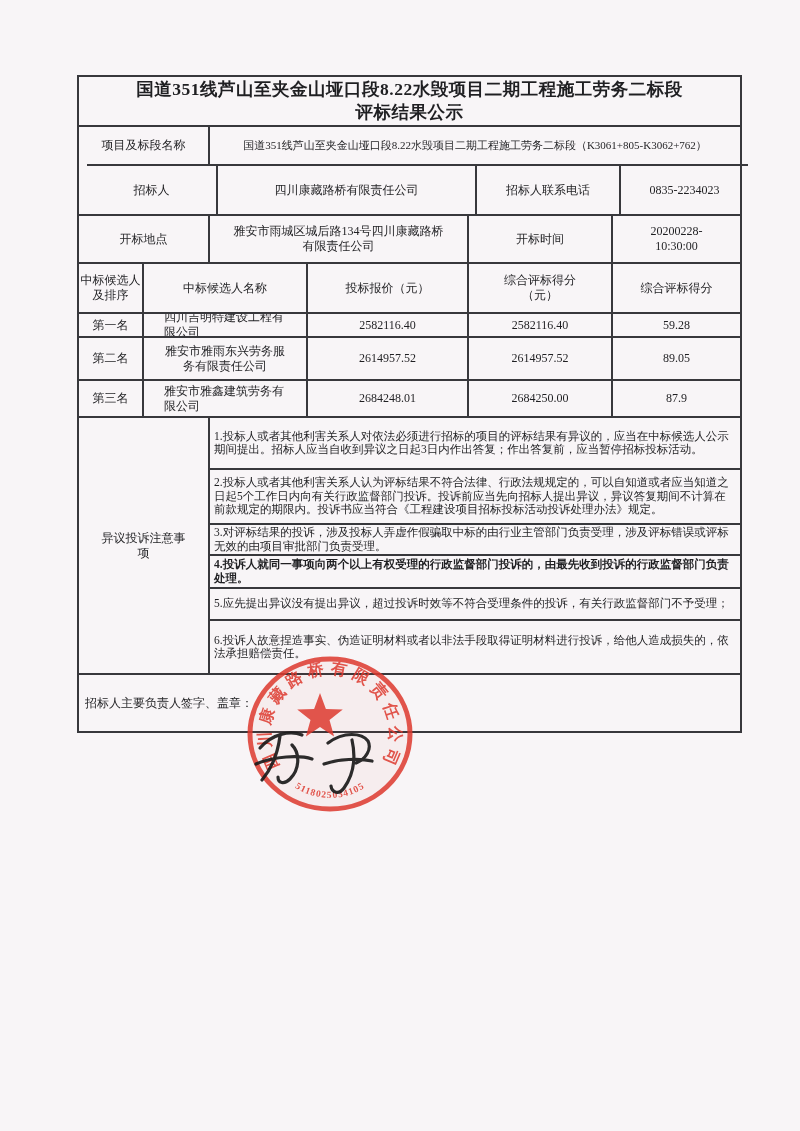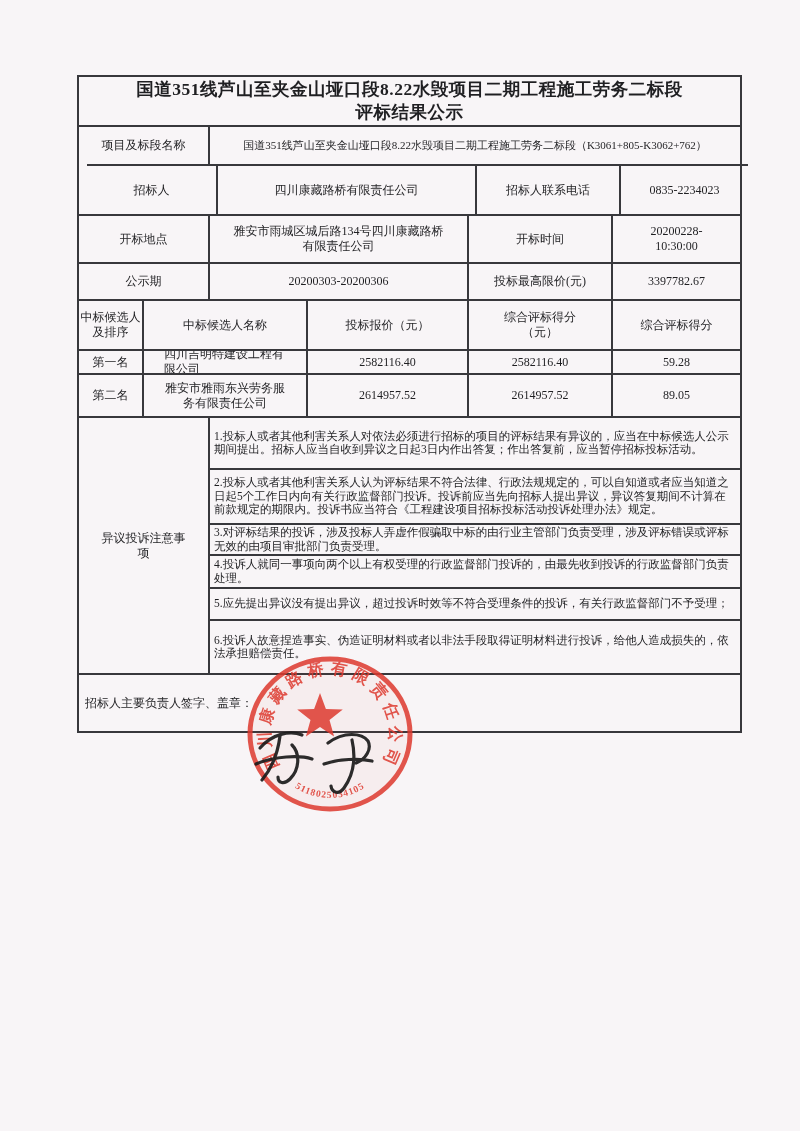--- a/index.html
+++ b/index.html
@@ -67,21 +67,21 @@
   }
   .obj-item{
     display:flex;align-items:center;
     font-size:11.5px;line-height:13.5px;
     padding:1px 4px;text-align:left;
   }
   .obj-item + .obj-item{border-top:2px solid var(--line);}
   .oi-1{height:50px;}
   .oi-2{height:55px;}
   .oi-3{height:31px;}
-  .oi-4{height:33px;}
+  .oi-4{height:33px;font-weight:bold;}
   .oi-5{height:32px;}
   .oi-6{height:54px;}
   .sign-cell{width:661px;padding-left:6px;}
 
   .seal-svg{
     position:absolute;left:235px;top:648px;
     width:195px;height:175px;
     pointer-events:none;
   }
   .seal-text{
@@ -114,26 +114,20 @@
     <div class="cell c-ival2">0835-2234023</div>
   </div>
 
   <div class="t-row h-r3">
     <div class="cell c-ilabel">开标地点</div>
     <div class="cell c-ival">雅安市雨城区城后路134号四川康藏路桥有限责任公司</div>
     <div class="cell c-ilabel2">开标时间</div>
     <div class="cell c-ival2">20200228-10:30:00</div>
   </div>
 
-  <div class="t-row h-r4">
-    <div class="cell c-ilabel">公示期</div>
-    <div class="cell c-ival">20200303-20200306</div>
-    <div class="cell c-ilabel2">投标最高限价(元)</div>
-    <div class="cell c-ival2">3397782.67</div>
-  </div>
 
   <div class="t-row h-head">
     <div class="cell c-rank">中标候选人及排序</div>
     <div class="cell c-name">中标候选人名称</div>
     <div class="cell c-bid">投标报价（元）</div>
     <div class="cell c-eval">综合评标得分（元）</div>
     <div class="cell c-score">综合评标得分</div>
   </div>
 
   <div class="t-row h-c1">
@@ -145,20 +139,27 @@
   </div>
 
   <div class="t-row h-c2">
     <div class="cell c-rank">第二名</div>
     <div class="cell c-name">雅安市雅雨东兴劳务服务有限责任公司</div>
     <div class="cell c-bid">2614957.52</div>
     <div class="cell c-eval">2614957.52</div>
     <div class="cell c-score">89.05</div>
   </div>
 
+  <div class="t-row h-c3">
+    <div class="cell c-rank">第三名</div>
+    <div class="cell c-name left">雅安市雅鑫建筑劳务有限公司</div>
+    <div class="cell c-bid">2684248.01</div>
+    <div class="cell c-eval">2684250.00</div>
+    <div class="cell c-score">87.9</div>
+  </div>
 
   <div class="t-row">
     <div class="cell c-objlabel">异议投诉注意事项</div>
     <div class="cell c-objbody">
       <div class="obj-item oi-1">1.投标人或者其他利害关系人对依法必须进行招标的项目的评标结果有异议的，应当在中标候选人公示期间提出。招标人应当自收到异议之日起3日内作出答复；作出答复前，应当暂停招标投标活动。</div>
       <div class="obj-item oi-2">2.投标人或者其他利害关系人认为评标结果不符合法律、行政法规规定的，可以自知道或者应当知道之日起5个工作日内向有关行政监督部门投诉。投诉前应当先向招标人提出异议，异议答复期间不计算在前款规定的期限内。投诉书应当符合《工程建设项目招标投标活动投诉处理办法》规定。</div>
       <div class="obj-item oi-3">3.对评标结果的投诉，涉及投标人弄虚作假骗取中标的由行业主管部门负责受理，涉及评标错误或评标无效的由项目审批部门负责受理。</div>
       <div class="obj-item oi-4">4.投诉人就同一事项向两个以上有权受理的行政监督部门投诉的，由最先收到投诉的行政监督部门负责处理。</div>
       <div class="obj-item oi-5">5.应先提出异议没有提出异议，超过投诉时效等不符合受理条件的投诉，有关行政监督部门不予受理；</div>
       <div class="obj-item oi-6">6.投诉人故意捏造事实、伪造证明材料或者以非法手段取得证明材料进行投诉，给他人造成损失的，依法承担赔偿责任。</div>

